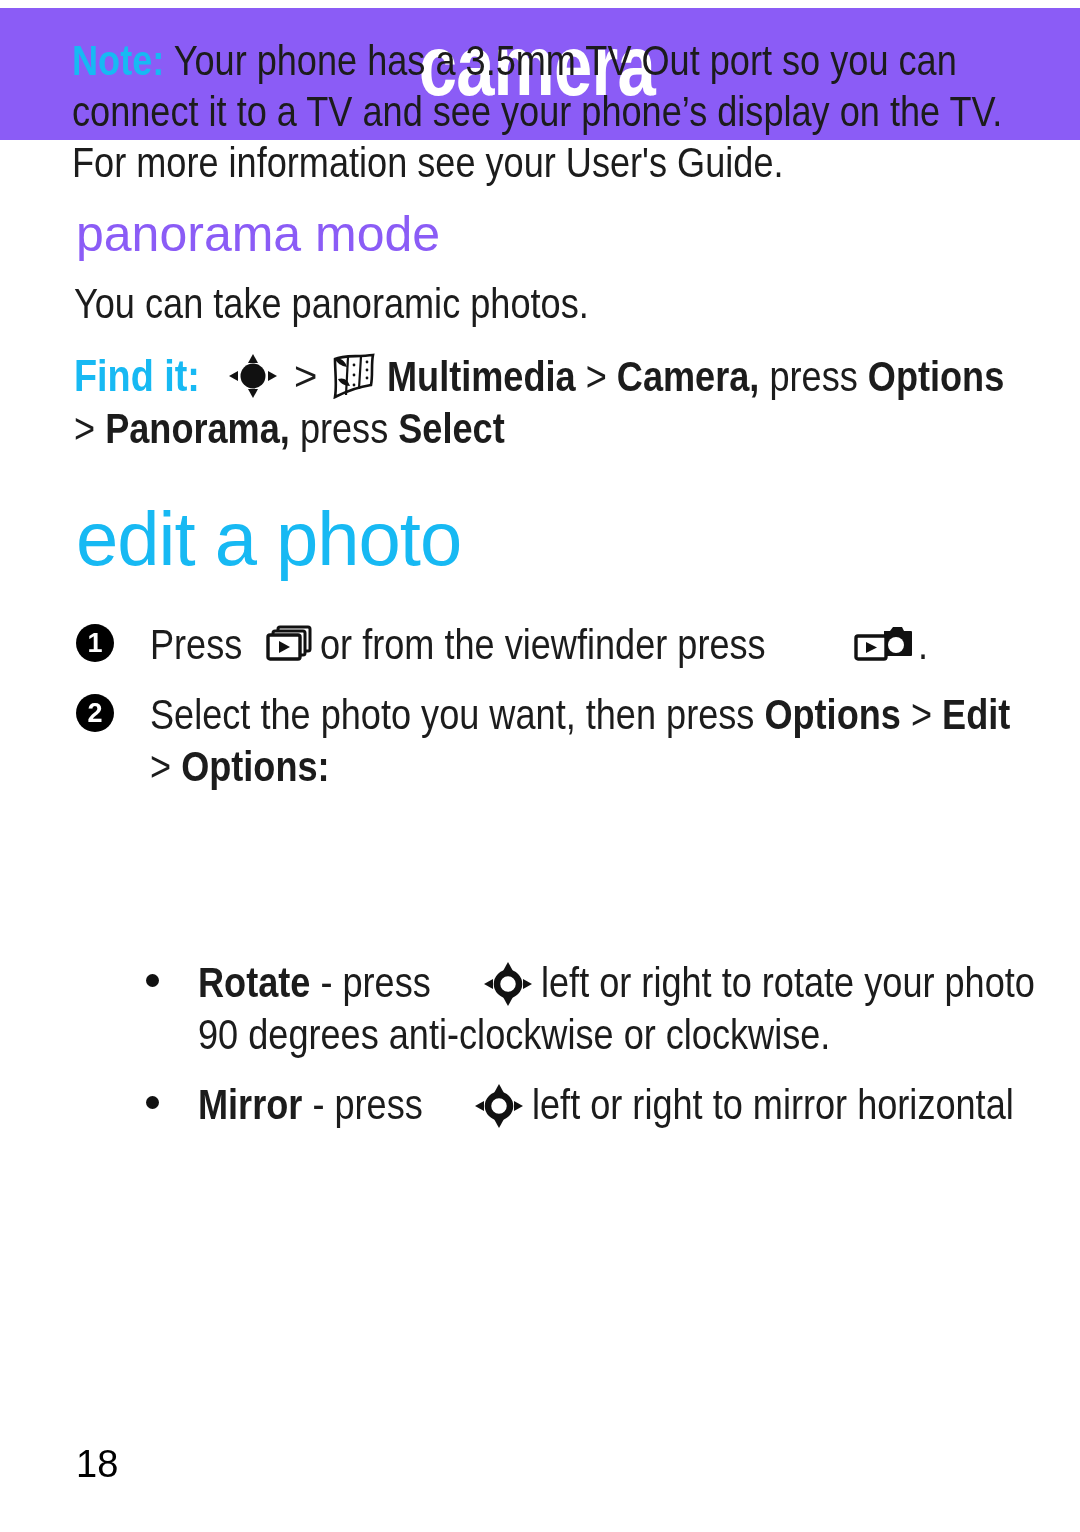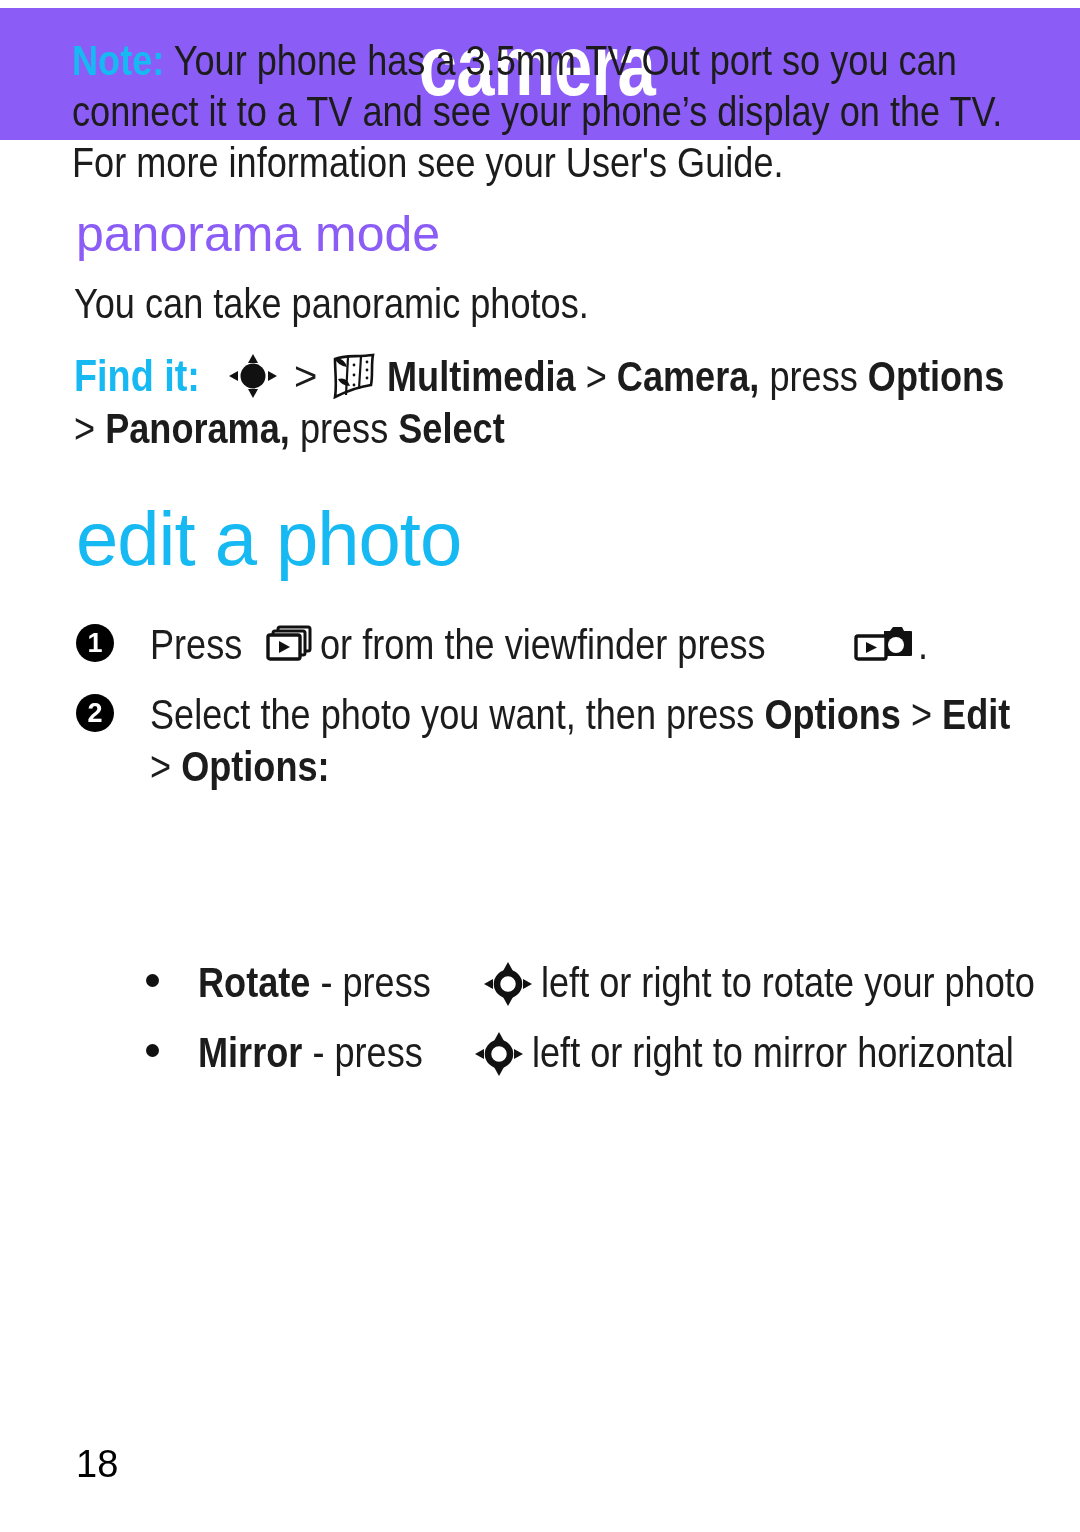--- a/index.html
+++ b/index.html
@@ -337,20 +337,23 @@
           <svg viewBox="0 0 62 46" width="62" height="46" xmlns="http://www.w3.org/2000/svg">
             <circle cx="31" cy="23" r="11" fill="none" stroke="#111" stroke-width="6.5"></circle>
             <polygon points="31,1 36,10 26,10" fill="#111"></polygon>
             <polygon points="31,45 36,36 26,36" fill="#111"></polygon>
             <polygon points="7,23 16,18 16,28" fill="#111"></polygon>
             <polygon points="55,23 46,18 46,28" fill="#111"></polygon>
           </svg>
         </span>
         <span class="txt">left or right to rotate your photo</span>
       </div>
+      <div class="bullet-row">
+        <span class="txt">90 degrees anti-clockwise or clockwise.</span>
+      </div>
     </div>
   </div>
 
 
   <div class="bullet">
     <div class="bullet-dot"></div>
     <div class="bullet-body">
       <div class="bullet-row">
         <span class="txt"><span class="b">Mirror</span><span>&nbsp;</span><span>-</span><span>&nbsp;</span><span>press</span></span>
         <span class="icon ico-dpad-ring">

